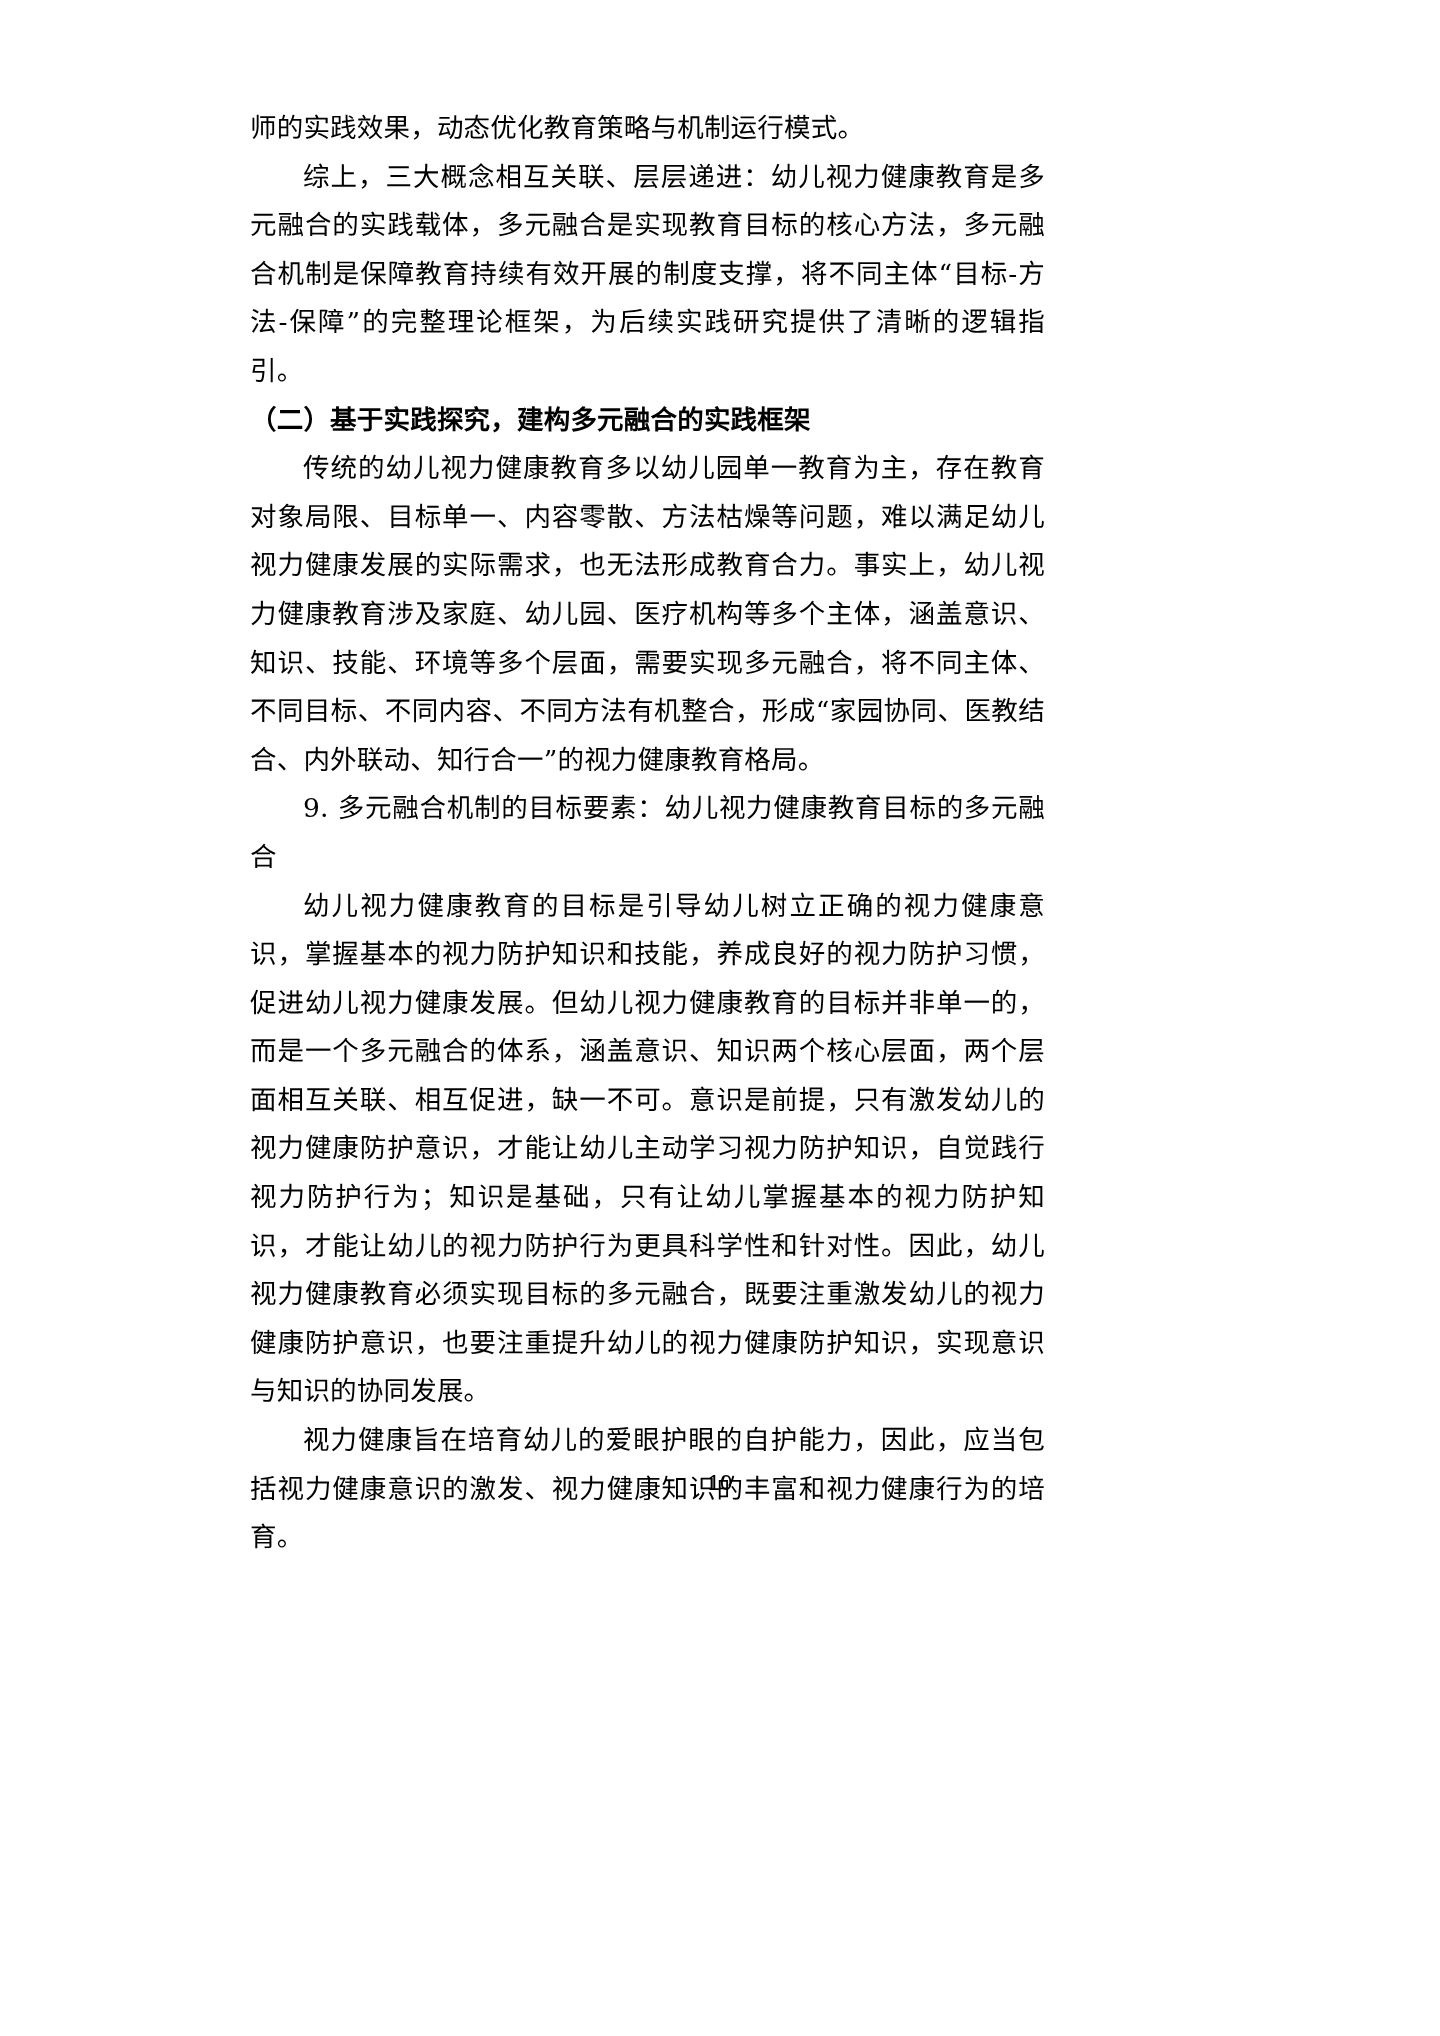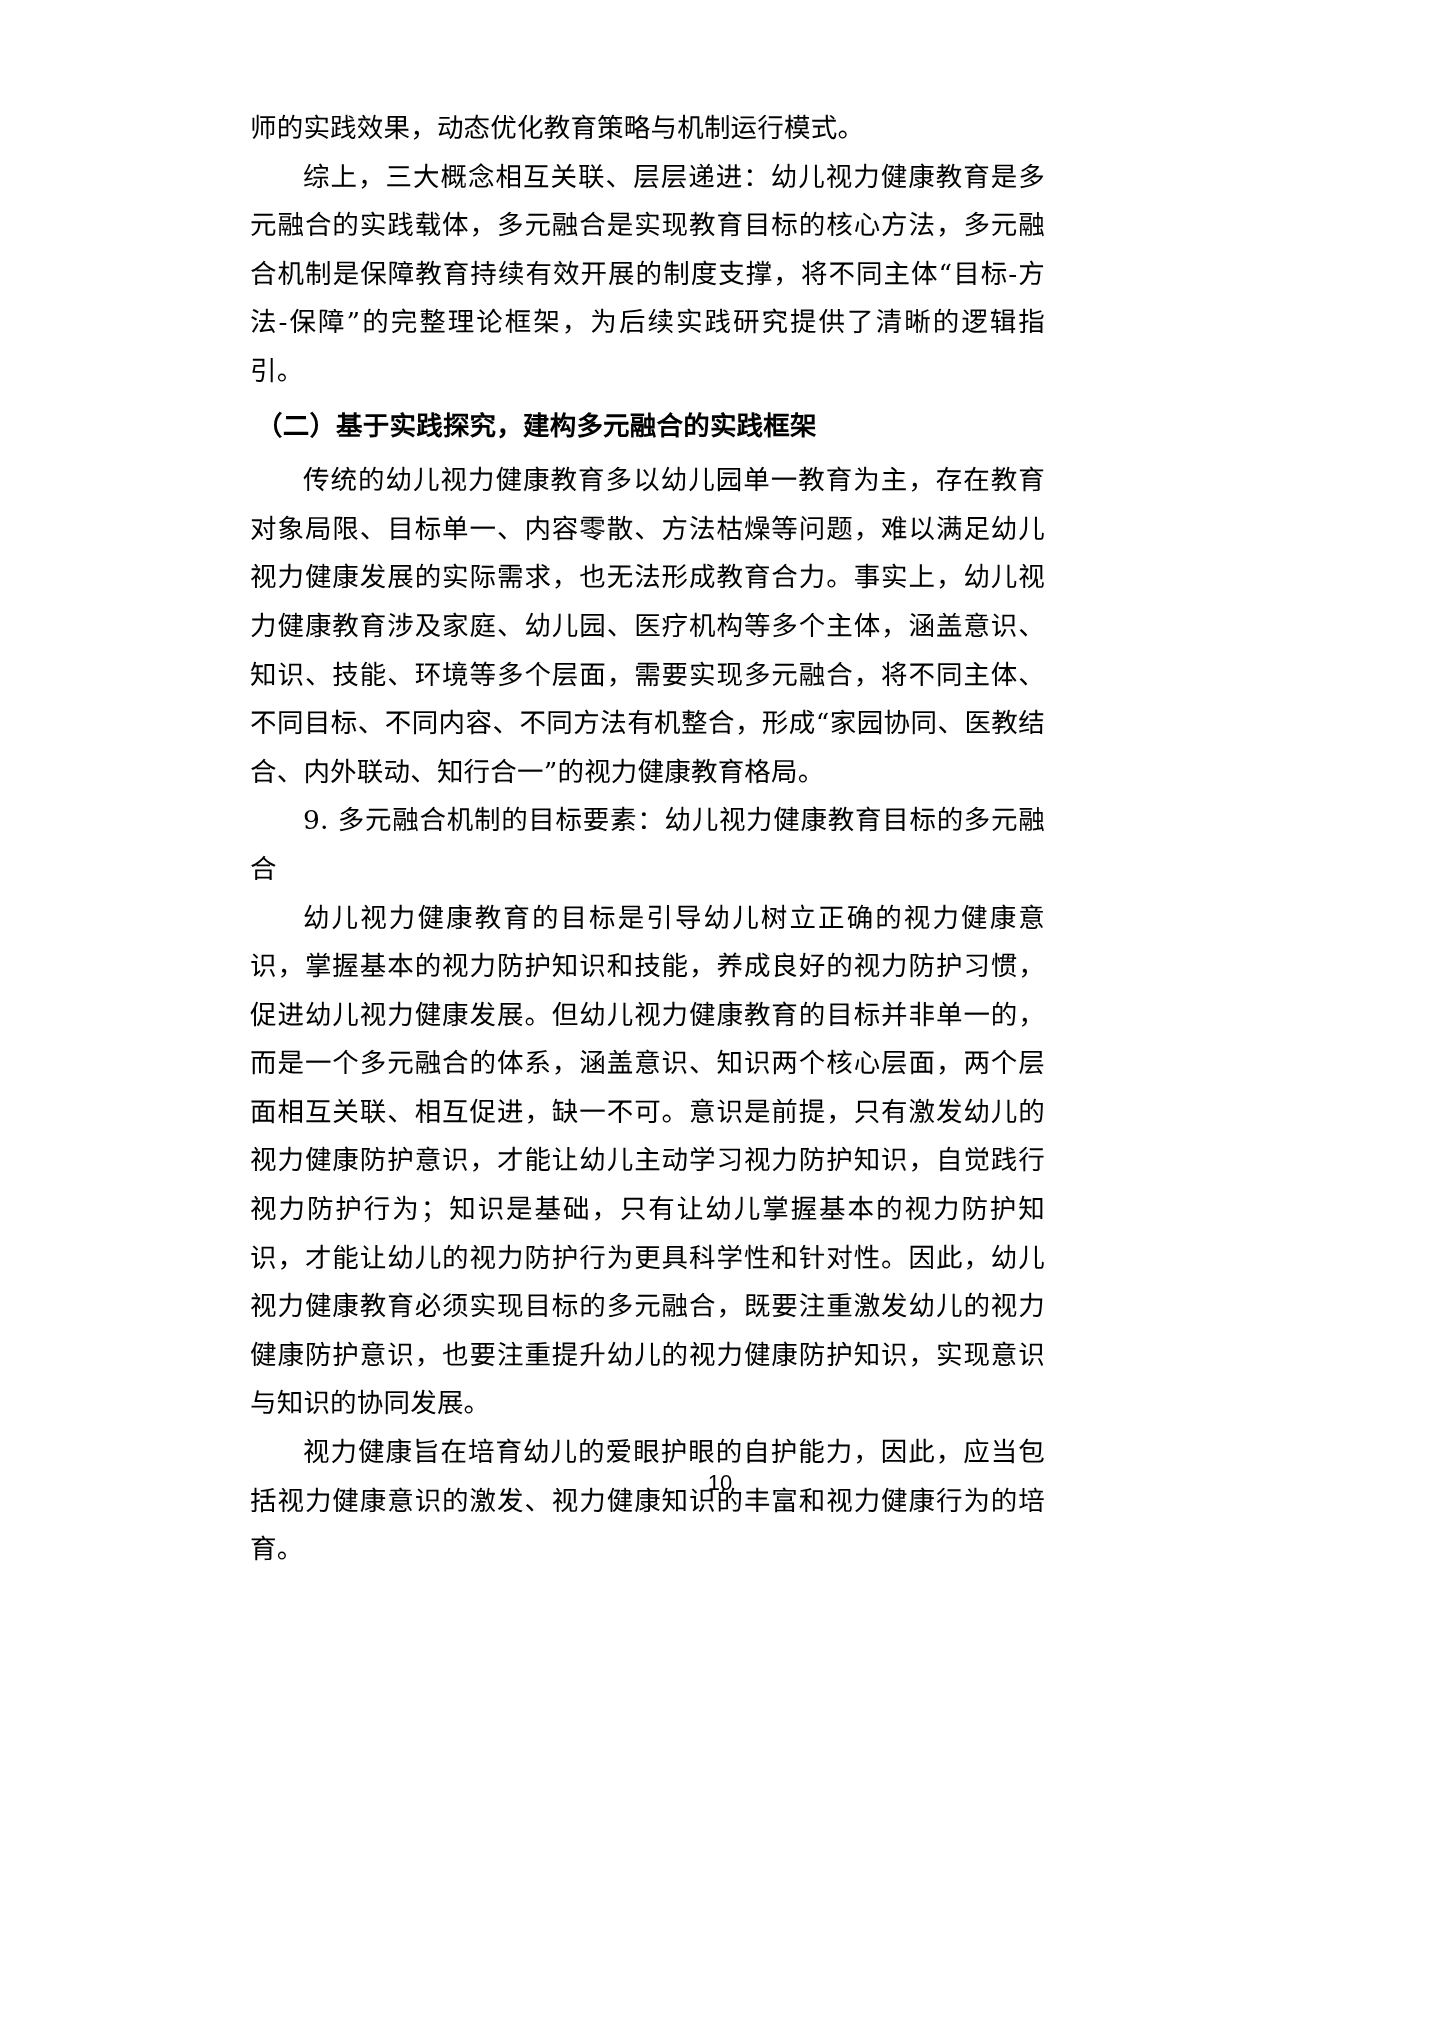--- a/index.html
+++ b/index.html
@@ -37,21 +37,21 @@
     word-break: break-all;
   }
   .para.no-indent {
     text-indent: 0;
   }
   .heading {
     font-size: 26.5px;
     line-height: 48.6px;
     font-weight: bold;
     text-indent: 0;
-    margin: 6px;
+    margin: 0;
     letter-spacing: 0.2px;
     text-align: left;
   }
   .pagenum {
     position: absolute;
     left: 0;
     right: 0;
     top: 1470px;
     text-align: center;
     font-size: 22px;

